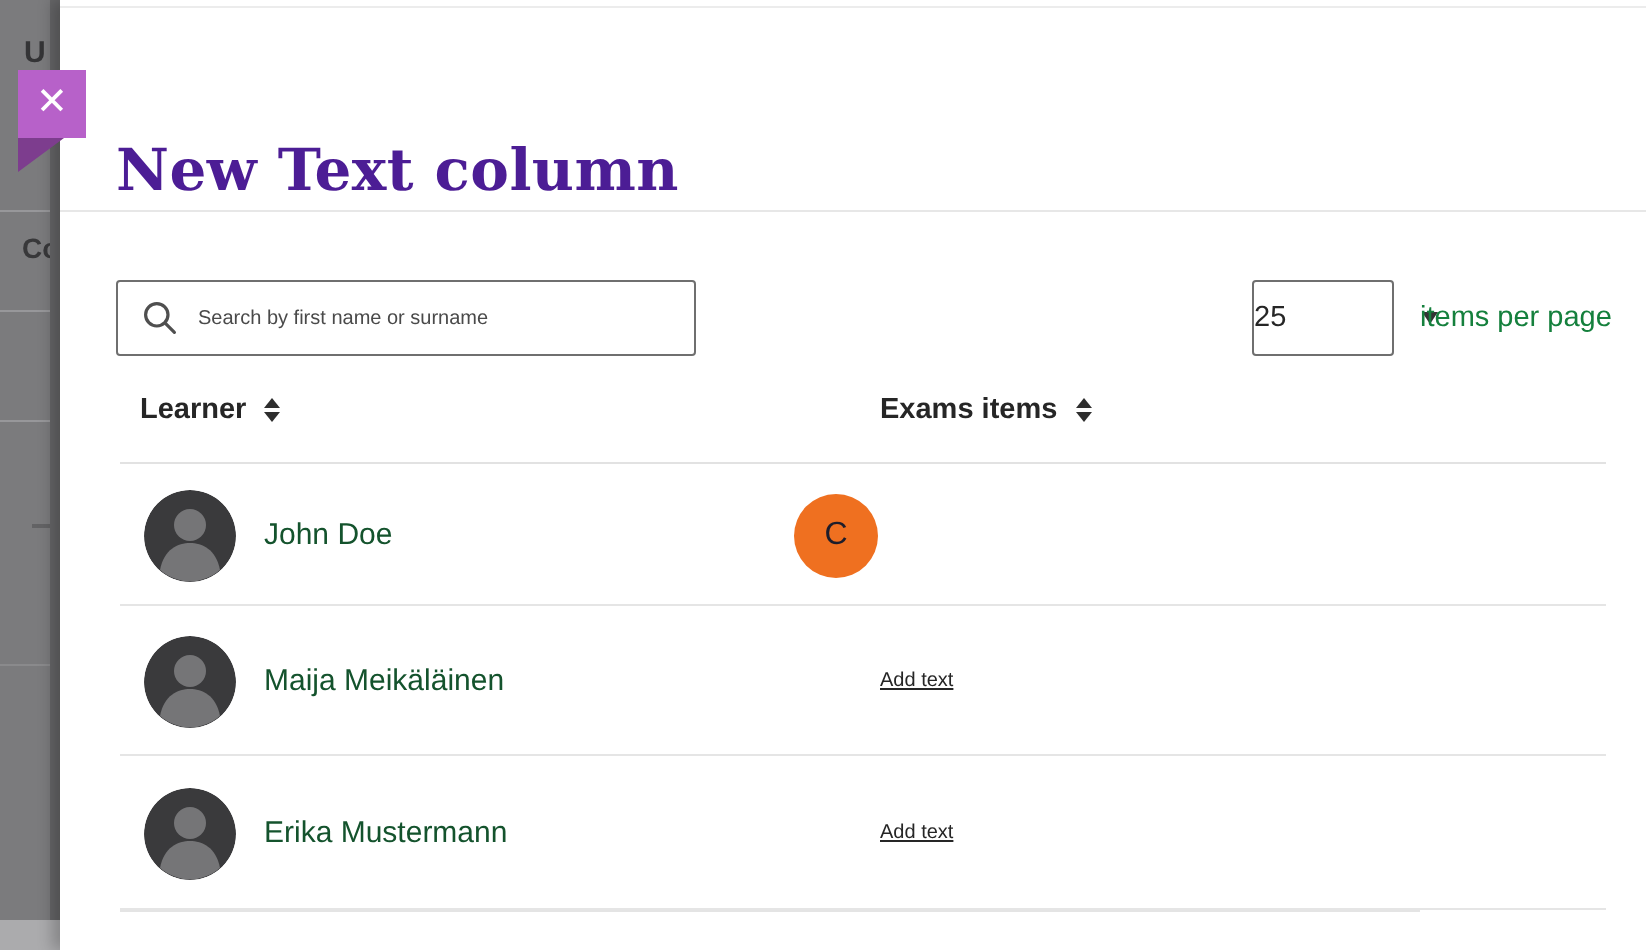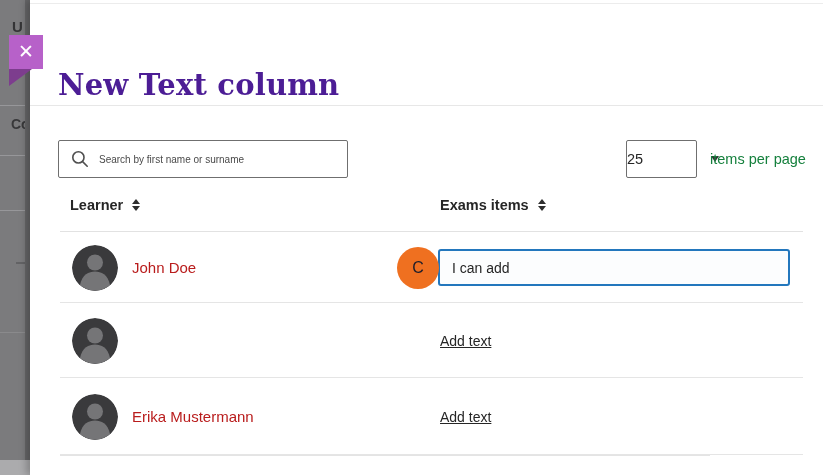--- a/index.html
+++ b/index.html
@@ -57,27 +57,27 @@
   .sort .up { border-bottom:5px solid #2e2e2e; }
   .sort .down { border-top:5px solid #2e2e2e; }
   .thead-divider { position:absolute; left:30px; top:231px; width:743px; height:1px; background:#e2e2e2; }
 
   
   .rows { position:absolute; left:0; top:232px; width:793px; }
   .row { position:relative; width:793px; display:flex; align-items:center; }
   .row-divider { position:absolute; left:30px; bottom:0; width:743px; height:1px; background:#e5e5e5; }
   .row1 { height:71px; } .row2 { height:75px; } .row3 { height:77px; }
   .avatar { position:absolute; left:42px; width:46px; height:46px; border-radius:50%; overflow:hidden; }
-  .learner-name { position:absolute; left:102px; font-size:15px; color:#b91c1c; }
+  .learner-name { position:absolute; left:102px; font-size:15px; color:#14532d; }
   .annot-badge { position:absolute; left:367px; width:42px; height:42px; border-radius:50%; background:#ef7020;
                  display:flex; align-items:center; justify-content:center; font-size:16px; color:#1d1d2b; z-index:3; }
   .text-input { position:absolute; left:408px; width:352px; height:37px; border:2px solid #2377bd; border-radius:3px;
                 background:#fcfdfe; padding:0 12px; font-family:"Liberation Sans",sans-serif; font-size:14px;
                 color:#262626; outline:none; }
-  .add-link { position:absolute; left:410px; font-size:14px; color:#262626; text-decoration:underline; cursor:pointer; }
+  .add-link { position:absolute; left:410px; font-size:10px; color:#262626; text-decoration:underline; cursor:pointer; }
 
   .footer-divider { position:absolute; left:30px; top:455px; width:650px; height:1px; background:#e4e4e4; }
 </style>
 </head>
 <body>
 
 <div class="screen">
 
   <div class="backdrop">
     <span class="frag-top">U</span>
@@ -133,32 +133,32 @@
       <div class="row row1">
         <span class="avatar">
           <svg width="46" height="46" viewBox="0 0 46 46">
             <circle cx="23" cy="23" r="23" fill="#3a3a3c"></circle>
             <circle cx="23" cy="17.5" r="8" fill="#757577"></circle>
             <path d="M8 40 C10 29.5 17 26.5 23 26.5 C29 26.5 36 29.5 38 40 C33.5 44 27 45.8 23 45.8 C19 45.8 12.5 44 8 40 Z" fill="#757577"></path>
           </svg>
         </span>
         <span class="learner-name">John Doe</span>
         <span class="annot-badge">C</span>
-        <input class="text-input" type="text" value="I can add" style="">
         <div class="row-divider"></div>
       </div>
 
       <div class="row row2">
         <span class="avatar">
           <svg width="46" height="46" viewBox="0 0 46 46">
             <circle cx="23" cy="23" r="23" fill="#3a3a3c"></circle>
             <circle cx="23" cy="17.5" r="8" fill="#757577"></circle>
             <path d="M8 40 C10 29.5 17 26.5 23 26.5 C29 26.5 36 29.5 38 40 C33.5 44 27 45.8 23 45.8 C19 45.8 12.5 44 8 40 Z" fill="#757577"></path>
           </svg>
         </span>
+        <span class="learner-name">Maija Meikäläinen</span>
         <a class="add-link" href="#">Add text</a>
         <div class="row-divider"></div>
       </div>
 
       <div class="row row3">
         <span class="avatar">
           <svg width="46" height="46" viewBox="0 0 46 46">
             <circle cx="23" cy="23" r="23" fill="#3a3a3c"></circle>
             <circle cx="23" cy="17.5" r="8" fill="#757577"></circle>
             <path d="M8 40 C10 29.5 17 26.5 23 26.5 C29 26.5 36 29.5 38 40 C33.5 44 27 45.8 23 45.8 C19 45.8 12.5 44 8 40 Z" fill="#757577"></path>

